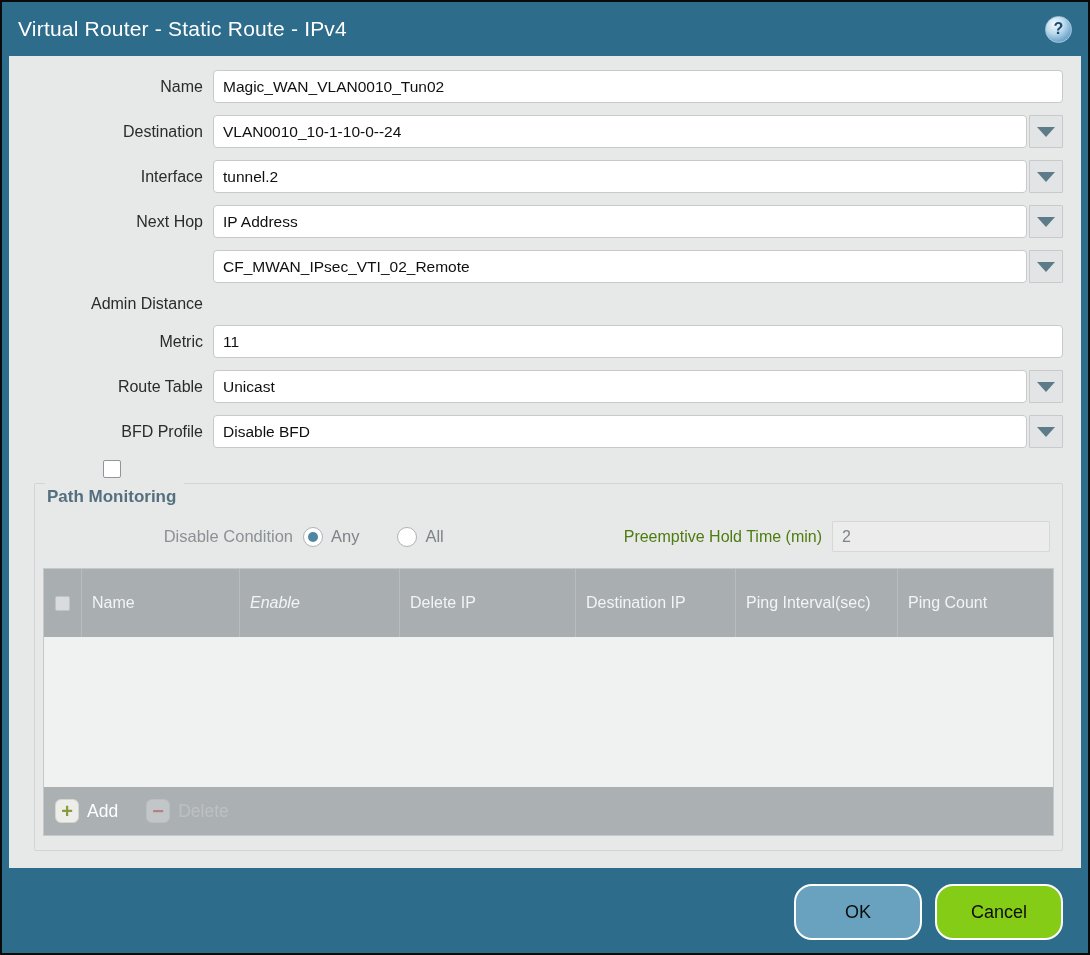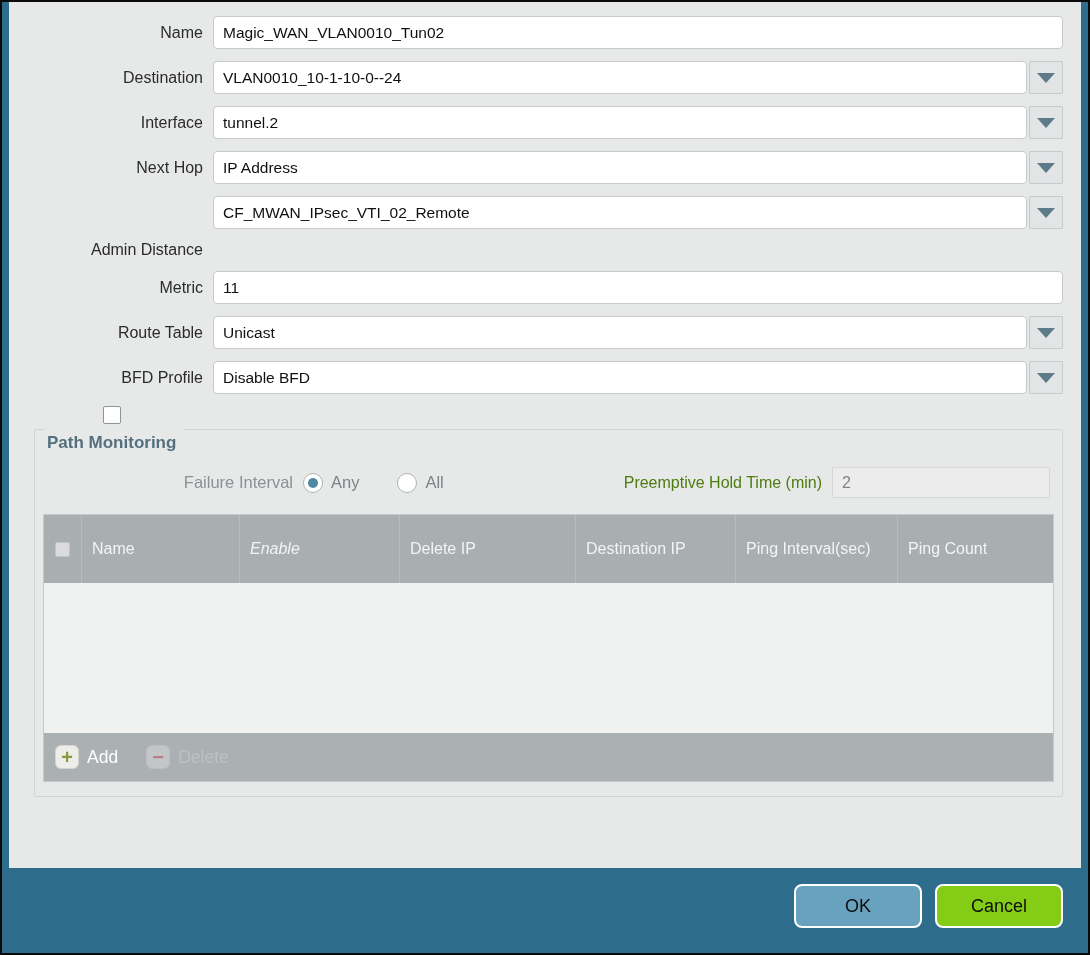--- a/index.html
+++ b/index.html
@@ -151,34 +151,38 @@
   .del .icon-box { background:#c3c6c9; border:1px solid #babec1; color:#b77f82; }
   .del .tool-label { color:#bcc0c3; }
   
   .bottombar {
     flex:0 0 85px; height:85px;
     background:#2e6c8b;
     display:flex; justify-content:flex-end; align-items:flex-start;
     gap:13px; padding:16px 25px 0 0;
   }
   .btn {
-    width:128px; height:44px;
-    border:2px solid #ffffff; border-radius:8px;
+    width:128px; height:56px;
+    border:2px solid #ffffff; border-radius:18px;
     font-family:"Liberation Sans", sans-serif;
     font-size:18px; color:#0d0d0d;
     cursor:pointer;
   }
   .btn-ok { background:#69a2be; }
   .btn-cancel { background:#84cc16; }
 </style>
 </head>
 <body>
 
 <div class="dialog">
 
+  <div class="titlebar">
+    <span class="title">Virtual Router - Static Route - IPv4</span>
+    <span class="help">?</span>
+  </div>
 
   <div class="content">
 
     <div class="form-row">
       <div class="form-label">Name</div>
       <div class="field">
         <input class="txt" value="Magic_WAN_VLAN0010_Tun02" style="">
       </div>
     </div>
 
@@ -253,21 +257,21 @@
       </div>
     </div>
 
     <fieldset class="pm-fieldset">
       <legend class="pm-legend">
         <span class="checkbox"></span>
         <span class="pm-title">Path Monitoring</span>
       </legend>
 
       <div class="pm-row">
-        <div class="pm-fc-label">Failure Interval</div>
+        <div class="pm-fc-label">Disable Condition</div>
         <div class="radio-group">
           <span class="radio-opt">
             <span class="radio selected">
                 <span class="dot"></span>
               </span>
             <span class="radio-label">Any</span>
           </span>
           <span class="radio-opt">
             <span class="radio"></span>
             <span class="radio-label">All</span>

